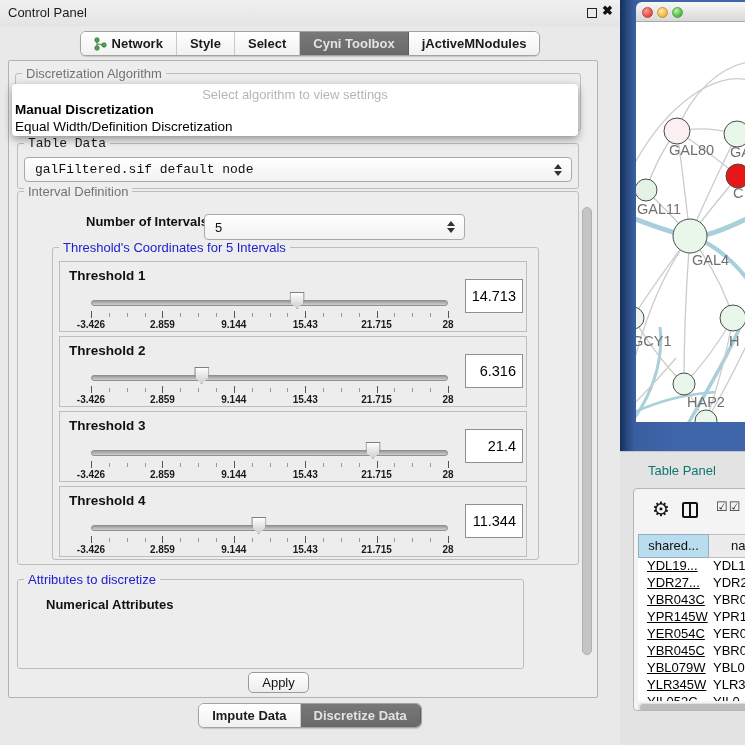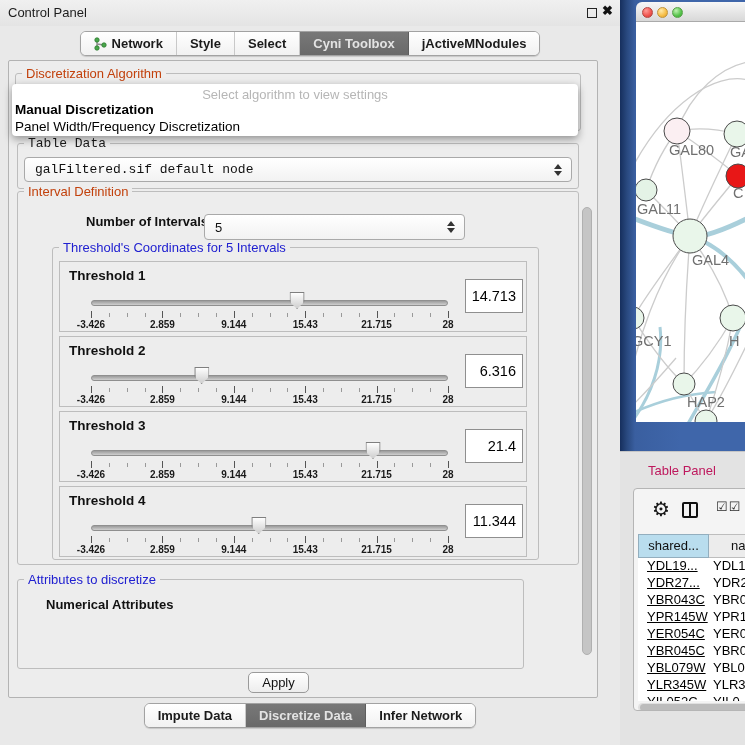--- a/index.html
+++ b/index.html
@@ -19,21 +19,21 @@
   .seg { display:flex; border:1px solid #a2a2a2; border-radius:6px; overflow:hidden; background:#fdfdfd; box-shadow:0 1px 1px rgba(0,0,0,.15); height:25px; }
   .seg-item { display:flex; align-items:center; gap:5px; padding:0 13px; font-size:13px; font-weight:bold; color:#1b1b1b; background:linear-gradient(#ffffff,#f1f1f1); border-right:1px solid #c9c9c9; }
   .seg-item:last-child { border-right:none; }
   .seg-item.sel { background:linear-gradient(#787878,#696969); color:#e3e3e3; border-right:1px solid #5e5e5e; }
 
   
   .main-panel { position:absolute; left:8px; top:60px; width:590px; height:638px; border:1px solid #b3b3b3; border-radius:2px; background:#ededed; }
 
   .groupbox { position:absolute; border:1px solid #bdbdbd; border-radius:3px; }
   .group-title { position:absolute; top:-8px; left:6px; background:#ededed; padding:0 4px; font-size:13px; white-space:nowrap; }
-  .gt-green { color:#c2410c; }
+  .gt-green { color:#737373; }
   .gt-blue  { color:#2020d0; }
   .gt-black { color:#1a1a1a; }
 
   
   .combo { position:absolute; background:linear-gradient(#ffffff,#f2f2f2); border:1px solid #a9a9a9; border-radius:4px; font-size:13px; color:#111; display:flex; align-items:center; padding-left:10px; }
   .stepper { position:absolute; right:8px; top:50%; transform:translateY(-50%); width:9px; height:12px; }
   .stepper::before, .stepper::after { content:""; position:absolute; left:0; border-left:4.5px solid transparent; border-right:4.5px solid transparent; }
   .stepper::before { top:0; border-bottom:5px solid #333; }
   .stepper::after  { bottom:0; border-top:5px solid #333; }
   .combo.focus-ring { box-shadow:0 0 0 3px rgba(92,151,229,.85); }
@@ -77,21 +77,21 @@
     background:linear-gradient(90deg,#162f5d 0px,#29497f 7px,#3a5fa0 15px,#3f66aa 60px,#3f66aa 100%); }
   .net-window { position:absolute; left:636px; top:2px; width:109px; height:420px; }
   .net-titlebar { position:absolute; left:0; top:0; width:109px; height:20px; background:linear-gradient(#f7f7f7,#d8d8d8); border-radius:6px 0 0 0; border-bottom:1px solid #aaa; }
   .light { position:absolute; top:5px; width:11px; height:11px; border-radius:50%; }
   .light.red    { left:6px;  background:radial-gradient(circle at 35% 30%, #ff9d97, #ef534d 60%, #c63a35); border:0.5px solid #b54741;}
   .light.yellow { left:21px; background:radial-gradient(circle at 35% 30%, #ffe9a8, #f6bd45 60%, #d89b2c); border:0.5px solid #c09339;}
   .light.green  { left:36px; background:radial-gradient(circle at 35% 30%, #c0f3b2, #55c24a 60%, #3da335); border:0.5px solid #57a24a;}
   .net-canvas { position:absolute; left:0; top:20px; width:109px; height:400px; background:#fff; overflow:hidden; }
 
   .tp-section { position:absolute; left:620px; top:451px; width:125px; height:294px; background:#e3e3e3; border-top:1px solid #c6c6c6; }
-  .tp-title { position:absolute; left:28px; top:11px; font-size:13px; color:#be185d; }
+  .tp-title { position:absolute; left:28px; top:11px; font-size:13px; color:#0f766e; }
   .tp-panel { position:absolute; left:13px; top:36px; width:140px; height:223px; background:#f4f4f4; border:1px solid #b5b5b5; border-radius:4px; overflow:hidden; }
   .tp-gear { position:absolute; left:18px; top:8px; font-size:20px; color:#161616; }
   .tp-split { position:absolute; left:48px; top:13px; width:16px; height:16px; border:2px solid #111; border-radius:2px; }
   .tp-split::after { content:""; position:absolute; left:5px; top:0; width:2px; height:12px; background:#111; }
   .tp-checks { position:absolute; left:82px; top:10px; font-size:13px; color:#2a2a2a; letter-spacing:1px; }
   .tp-table { position:absolute; left:4px; top:45px; width:200px; }
   .tp-header { display:flex; height:24px; }
   .tp-h1 { width:71px; background:#b9ddee; border:1px solid #93aebe; font-size:13px; color:#111; text-align:center; line-height:22px; }
   .tp-h2 { width:120px; background:#ececec; border:1px solid #bdbdbd; border-left:none; font-size:13px; color:#111; padding-left:22px; line-height:22px; }
   .tp-rows { height:143px; overflow:hidden; background:#fff; }
@@ -341,37 +341,34 @@
         <span class="group-title gt-blue">Attributes to discretize</span>
         <span class="num-attr-label">Numerical Attributes</span>
       </div>
 
       <div class="apply-btn">Apply</div>
     </div>
 
     <div class="popup">
       <div class="popup-placeholder">Select algorithm to view settings</div>
       <div class="popup-opt b">Manual Discretization</div>
-      <div class="popup-opt n">Panel Width/Frequency Discretization</div>
+      <div class="popup-opt n">Equal Width/Definition Discretization</div>
     </div>
 
     <div class="main-scroll">
       <div class="thumb"></div>
     </div>
 
     <div class="bottom-tabbar">
       <div class="seg">
         <div class="seg-item">
             <span>Impute Data</span>
           </div>
         <div class="seg-item sel">
             <span>Discretize Data</span>
-          </div>
-        <div class="seg-item">
-            <span>Infer Network</span>
           </div>
       </div>
     </div>
   </div>
 
   <div class="blue-bg"></div>
 
   <div class="net-window">
     <div class="net-titlebar">
       <span class="light red"></span>

